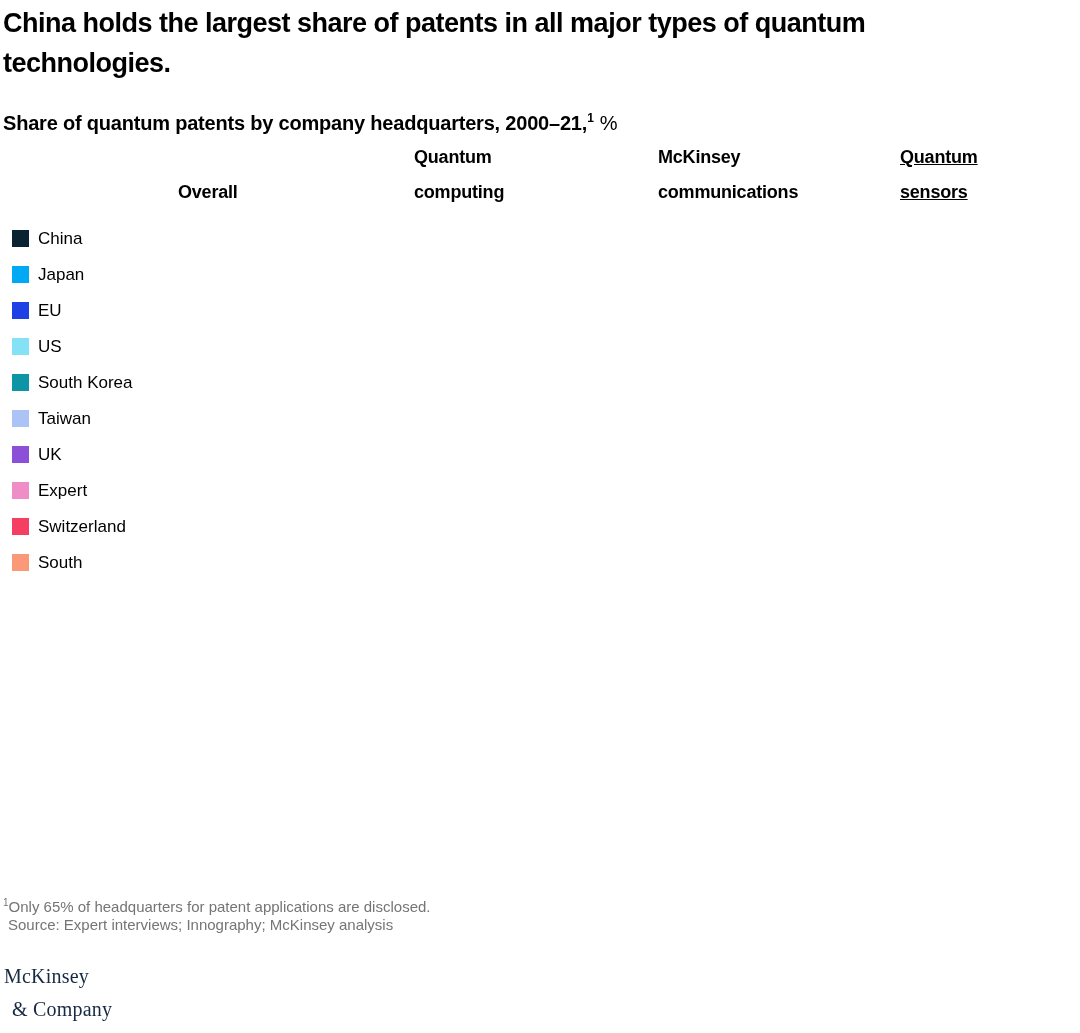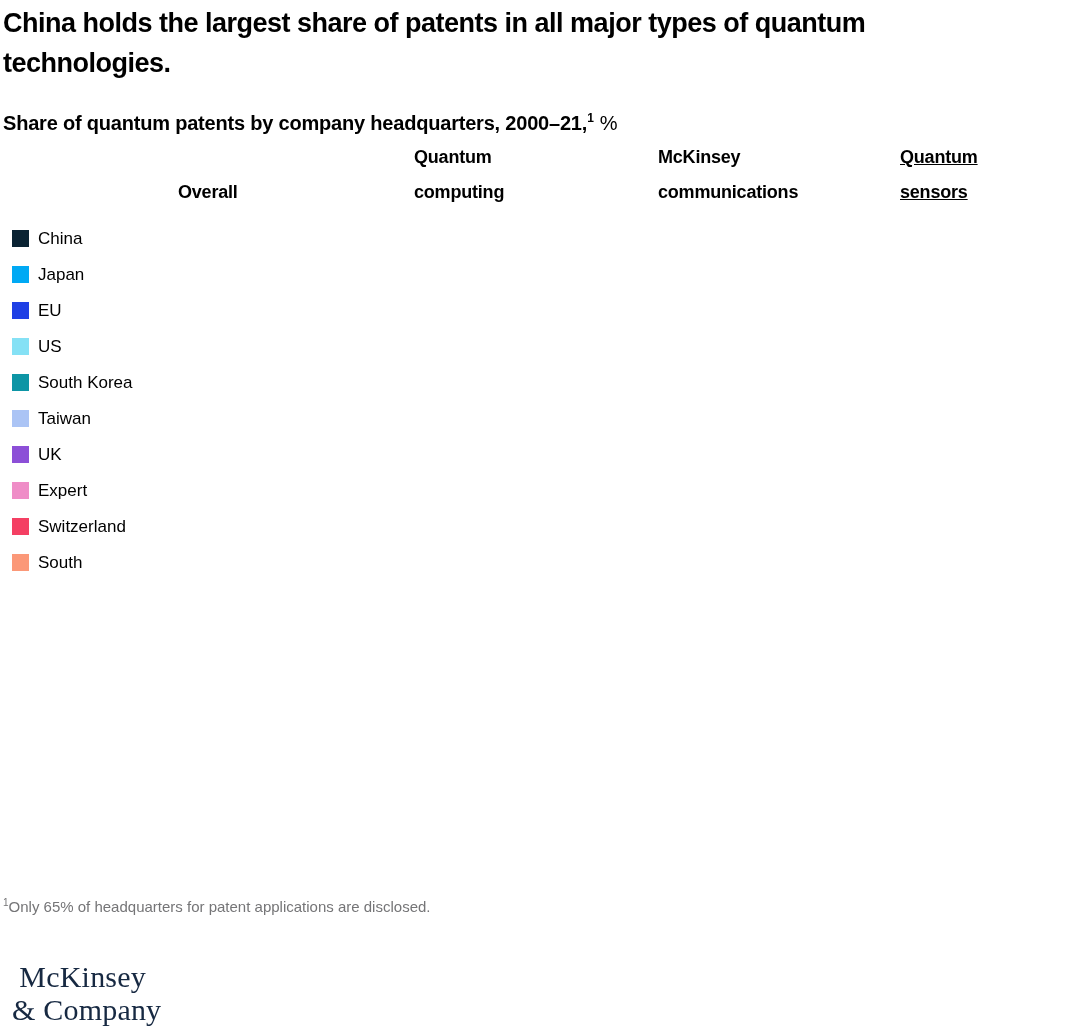--- a/index.html
+++ b/index.html
@@ -37,21 +37,21 @@
   .footnotes {
     position:absolute; left:3px; top:894px;
     font-size:15px; line-height:18px; color:#757577;
   }
   .footnotes sup { font-size:10px; }
   .footnotes .source-line { padding-left:5px; }
 
   .logo {
     position:absolute; left:4px; top:960px;
     font-family:"Liberation Serif", serif;
-    font-size:30px; line-height:33px; font-weight:400; letter-spacing:0.2px;text-align:center;
+    font-size:20px; line-height:33px; font-weight:400; letter-spacing:0.2px;
   }
   .logo .line2 { margin-left:8px; }
 </style>
 </head>
 <body>
 
 <div class="page">
 
   <h1 class="title">China holds the largest share of patents in all major types of quantum technologies.</h1>
 
@@ -110,20 +110,21 @@
       <span class="legend-label">Switzerland</span>
     </div>
     <div class="legend-item">
       <span class="swatch" style="background-color: rgb(251, 152, 120);"></span>
       <span class="legend-label">South</span>
     </div>
   </div>
 
   <div class="footnotes">
     <div class="footnote-line"><sup>1</sup><span>Only 65% of headquarters for patent applications are disclosed.</span></div>
+    <div class="source-line">Source: Expert interviews; Innography; McKinsey analysis</div>
   </div>
 
   <div class="logo" style="color: rgb(23, 41, 66);">
     <div class="line1">McKinsey</div>
     <div class="line2">&amp; Company</div>
   </div>
 
 </div>
 
 </body></html>

